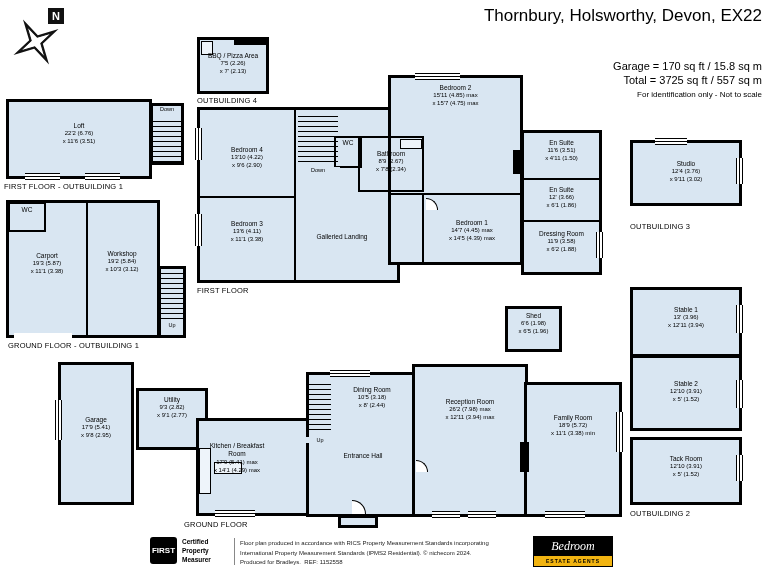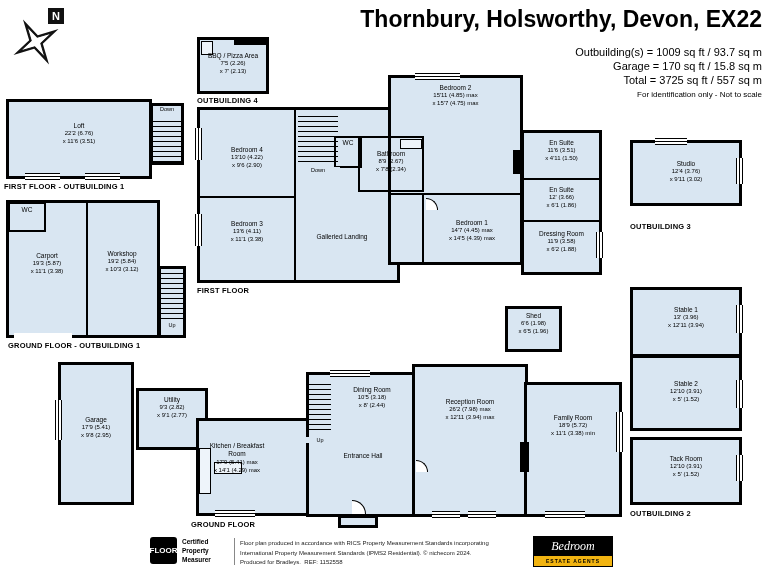--- a/index.html
+++ b/index.html
@@ -17,23 +17,23 @@
   .arc { position: absolute; background: #fff; border-top: 1px solid #000; border-right: 1px solid #000;
          border-radius: 0 100% 0 0; }
   .win-h { position: absolute; height: 7px; border-top: 1px solid #000; border-bottom: 1px solid #000;
            background: linear-gradient(to bottom, #fff 0 2px, #000 2px 3px, #fff 3px 5px); }
   .win-v { position: absolute; width: 7px; border-left: 1px solid #000; border-right: 1px solid #000;
            background: linear-gradient(to right, #fff 0 2px, #000 2px 3px, #fff 3px 5px); }
   .open { position: absolute; background: #fff; }
   .rlabel { position: absolute; text-align: center; line-height: 1.3; z-index: 6; }
   .rname { display: block; font-size: 6.5px; }
   .rdim  { display: block; font-size: 6px; }
-  .sec { position: absolute; font-weight: bold; font-size: 7.5px; letter-spacing: .2px; z-index: 6; }
+  .sec { position: absolute; font-weight: normal; font-size: 7.5px; letter-spacing: .2px; z-index: 6; }
   .tiny { position: absolute; font-size: 5.5px; text-align: center; z-index: 7; background: #d9e6f2; }
-  .hdr-title { position: absolute; right: 6px; top: 6px; font-size: 23px; font-weight: bold; text-align: left; }
+  .hdr-title { position: absolute; right: 6px; top: 6px; font-size: 17px; font-weight: normal; text-align: left; }
   .hdr-line { position: absolute; right: 6px; font-size: 11px; text-align: right; }
   .hdr-note { position: absolute; right: 6px; top: 90px; font-size: 8px; text-align: right; }
   .z5 { z-index: 5; } .z4 { z-index: 4; } .z3 { z-index: 3; }
   
   .rics-box { position: absolute; left: 150px; top: 537px; width: 27px; height: 27px; background: #000;
               border-radius: 3px; color: #fff; font-weight: bold; font-size: 8px; display: flex;
               align-items: center; justify-content: center; }
   .cert { position: absolute; left: 182px; top: 538px; font-size: 6.5px; font-weight: bold; line-height: 1.35; }
   .cert span { display: block; }
   .fdiv { position: absolute; left: 234px; top: 538px; width: 1px; height: 27px; background: #888; }
@@ -55,21 +55,20 @@
       <g transform="rotate(-30 26 34)">
         <polygon points="26,8 31,29 52,34 31,39 26,60 21,39 0,34 21,29" fill="#111"></polygon>
         <polygon points="26,16 29.5,30.5 44,34 29.5,37.5 26,52 22.5,37.5 8,34 22.5,30.5" fill="#fff" stroke="#111" stroke-width="1"></polygon>
       </g>
       <rect x="38" y="0" width="16" height="16" fill="#111"></rect>
       <text x="46" y="12" fill="#fff" font-size="11" font-weight="bold" text-anchor="middle">N</text>
     </svg>
   </div>
 
   <div class="hdr-title">Thornbury, Holsworthy, Devon, EX22</div>
-  <div class="hdr-line" style="top:46px">Outbuilding(s) = 1009 sq ft / 93.7 sq m</div>
   <div class="hdr-line" style="top:60px">Garage = 170 sq ft / 15.8 sq m</div>
   <div class="hdr-line" style="top:74px">Total = 3725 sq ft / 557 sq m</div>
   <div class="hdr-note">For identification only - Not to scale</div>
 
   <div class="bldg" style="left:6px;top:99px;width:146px;height:80px"></div>
   <div class="bldg" style="left:150px;top:103px;width:34px;height:62px"></div>
   <div class="bldg" style="left:197px;top:37px;width:72px;height:57px"></div>
 
   <div class="bldg" style="left:197px;top:107px;width:203px;height:176px"></div>
   <div class="bldg" style="left:388px;top:75px;width:135px;height:190px"></div>
@@ -278,24 +277,24 @@
     <span class="rdim">18'9 (5.72)</span>
     <span class="rdim">x 11'1 (3.38) min</span>
   </div>
 
   <div class="sec" style="left:4px;top:182px">FIRST FLOOR - OUTBUILDING 1</div>
   <div class="sec" style="left:197px;top:96px">OUTBUILDING 4</div>
   <div class="sec" style="left:197px;top:286px">FIRST FLOOR</div>
   <div class="sec" style="left:630px;top:222px">OUTBUILDING 3</div>
   <div class="sec" style="left:8px;top:341px">GROUND FLOOR - OUTBUILDING 1</div>
   <div class="sec" style="left:630px;top:509px">OUTBUILDING 2</div>
-  <div class="sec" style="left:191px;top:520px">GROUND FLOOR</div>
+  <div class="sec" style="left:184px;top:520px">GROUND FLOOR</div>
 
   <div class="rics-box">
-    <span>FLOOR</span>
+    <span>FIRST</span>
   </div>
   <div class="cert">
     <span>Certified</span>
     <span>Property</span>
     <span>Measurer</span>
   </div>
   <div class="fdiv"></div>
   <div class="disc">
     <span>Floor plan produced in accordance with RICS Property Measurement Standards incorporating</span>
     <span>International Property Measurement Standards (IPMS2 Residential). © nichecom 2024.</span>

